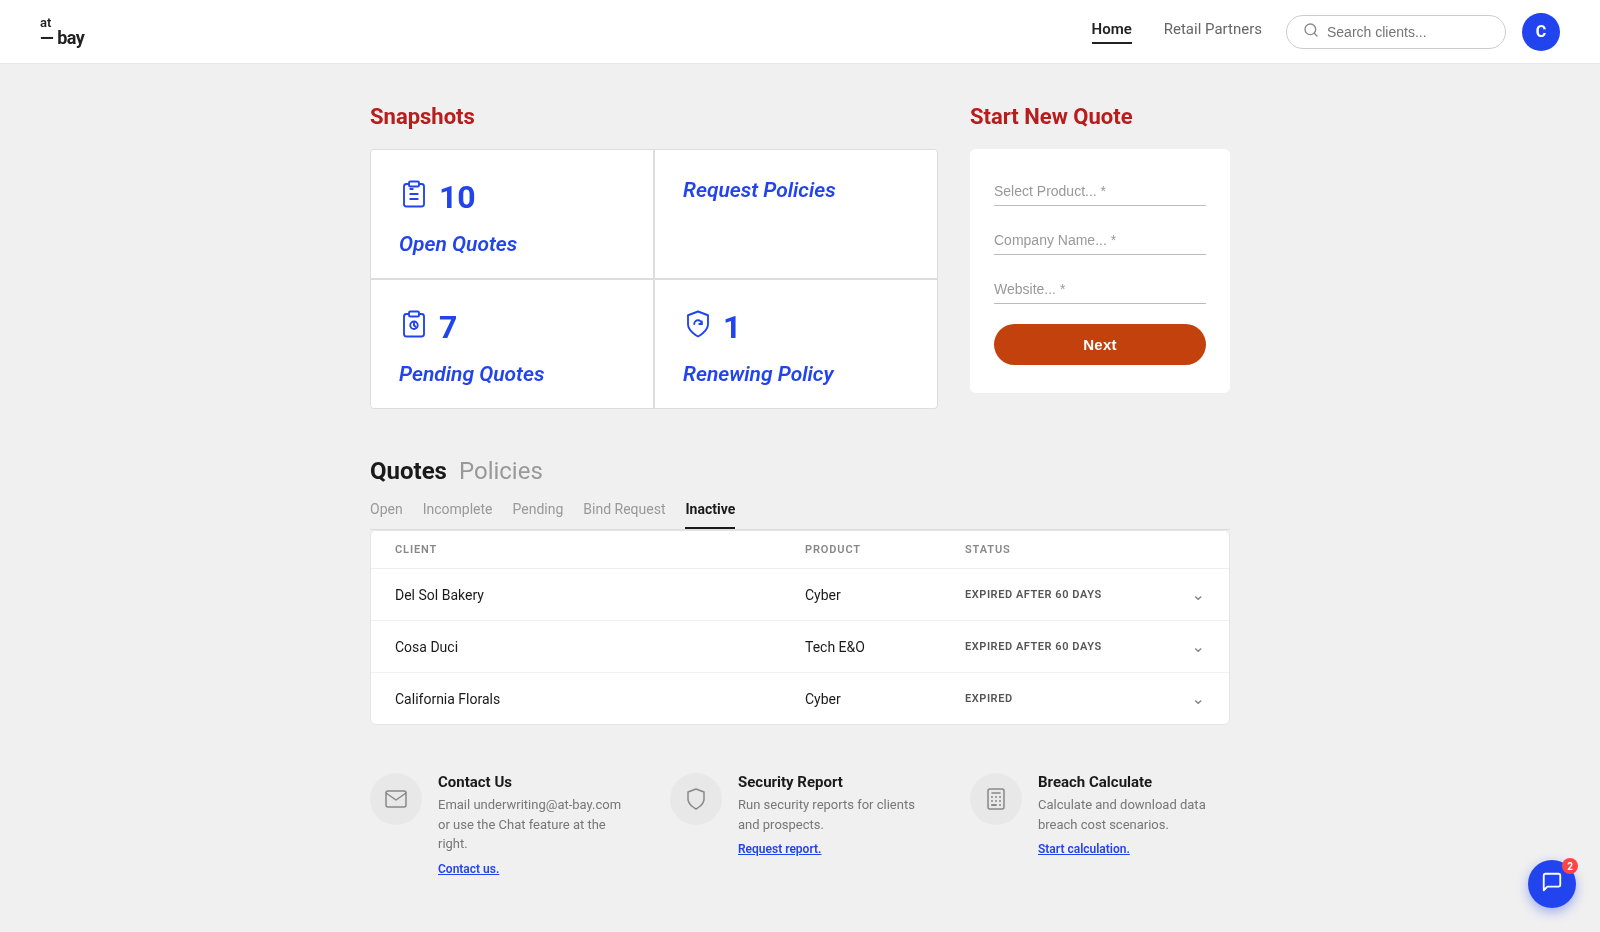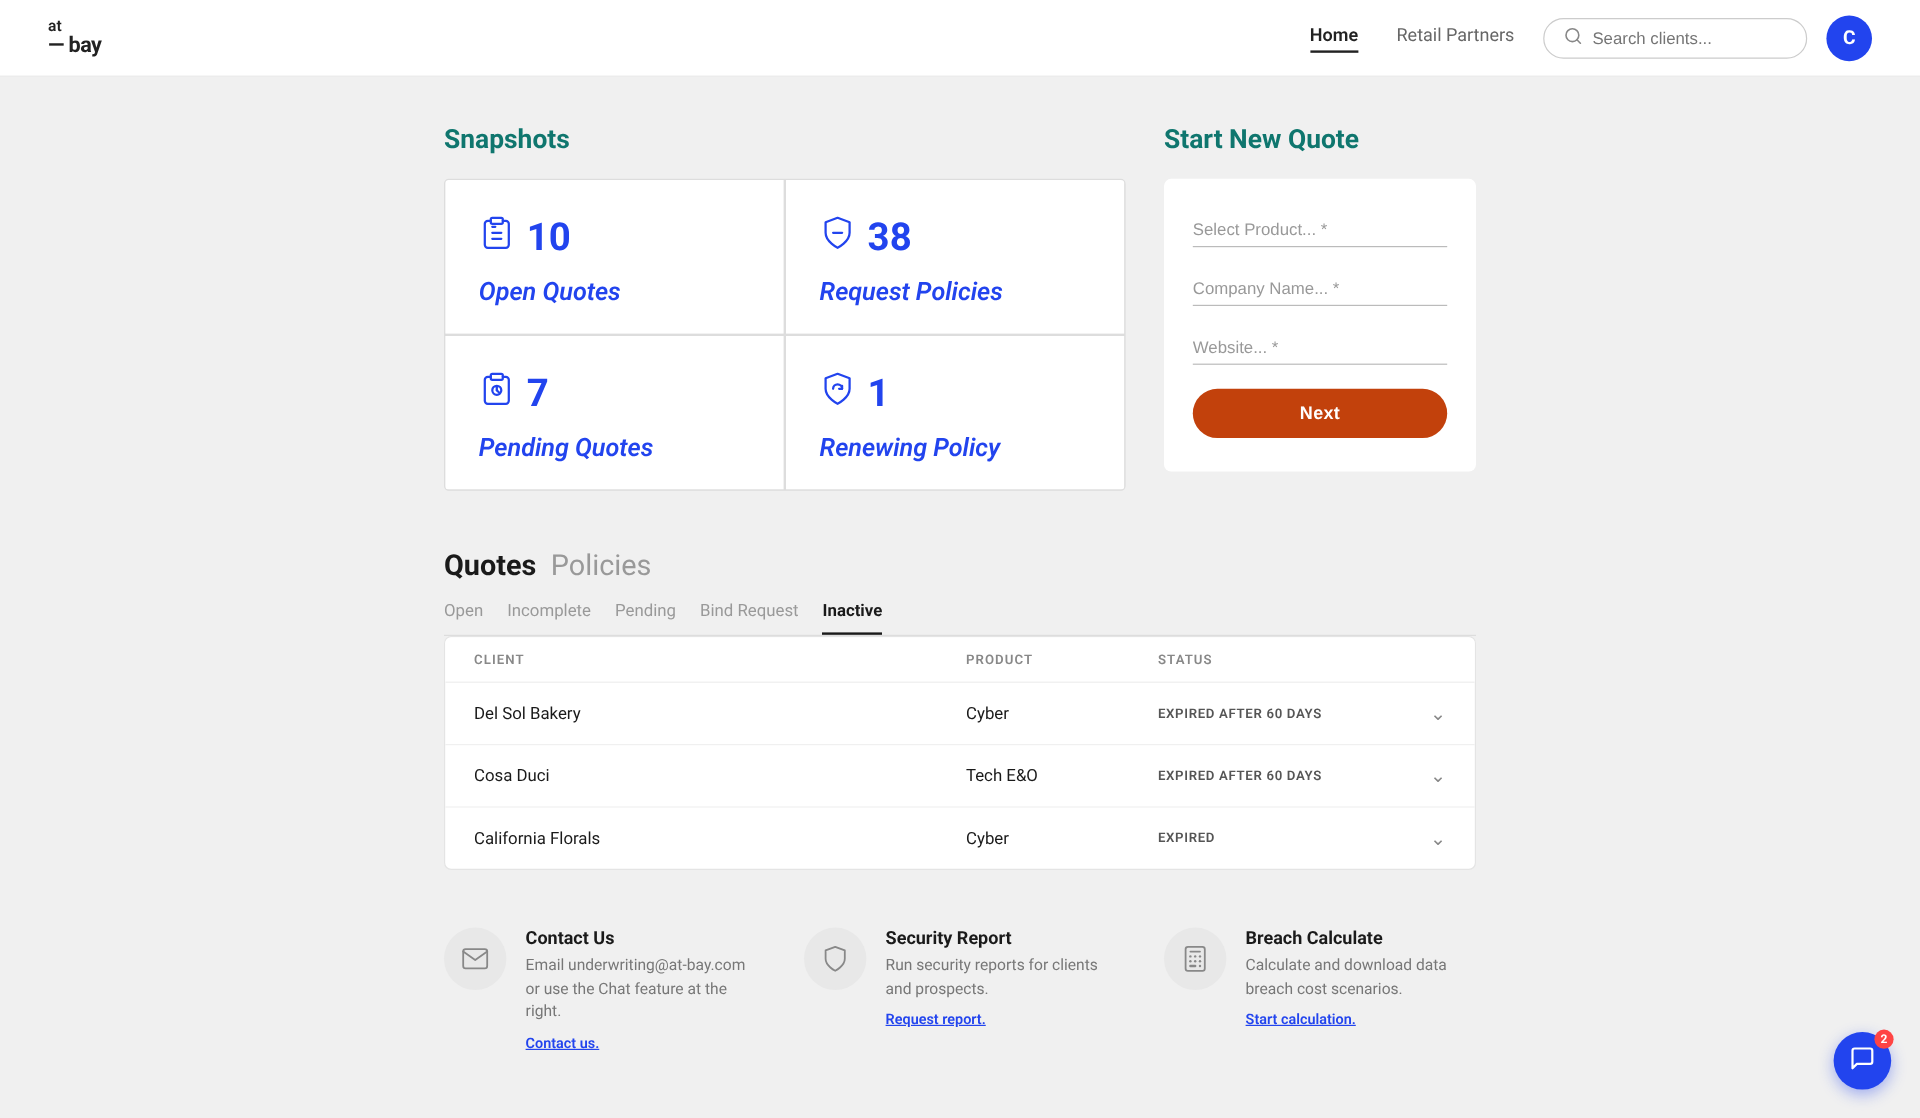--- a/index.html
+++ b/index.html
@@ -101,21 +101,21 @@
       display: flex;
       gap: 32px;
       margin-bottom: 48px;
     }
     .snapshots-section {
       flex: 1;
     }
     .section-title {
       font-size: 22px;
       font-weight: 700;
-      color: #0f766e;
+      color: #b91c1c;
       margin-bottom: 20px;
     }
     .snapshot-grid {
       display: grid;
       grid-template-columns: 1fr 1fr;
       gap: 2px;
       background: #ddd;
       border: 1px solid #ddd;
       border-radius: 4px;
       overflow: hidden;
@@ -396,29 +396,20 @@
                   <line x1="9" y1="16" x2="15" y2="16"></line>
                   <line x1="9" y1="8" x2="11" y2="8"></line>
               </svg>
             </span>
             <span class="snap-num">10</span>
           </div>
           <div class="snap-label">Open Quotes</div>
         </div>
 
         <div class="snapshot-card">
-          <div class="snapshot-icon-num">
-            <span class="snap-icon">
-              <svg width="30" height="30" viewBox="0 0 24 24" fill="none" stroke="#2244ee" stroke-width="1.5" stroke-linecap="round" stroke-linejoin="round">
-                <path d="M12 22s8-4 8-10V5l-8-3-8 3v7c0 6 8 10 8 10z"></path>
-                <line x1="9" y1="12" x2="15" y2="12"></line>
-              </svg>
-            </span>
-            <span class="snap-num">38</span>
-          </div>
           <div class="snap-label">Request Policies</div>
         </div>
 
         <div class="snapshot-card">
           <div class="snapshot-icon-num">
             <span class="snap-icon">
               <svg width="30" height="30" viewBox="0 0 24 24" fill="none" stroke="#2244ee" stroke-width="1.5" stroke-linecap="round" stroke-linejoin="round">
                 <rect x="8" y="2" width="8" height="4" rx="1" ry="1"></rect>
                 <path d="M16 4h2a2 2 0 0 1 2 2v14a2 2 0 0 1-2 2H6a2 2 0 0 1-2-2V6a2 2 0 0 1 2-2h2"></path>
                 <circle cx="12" cy="13" r="3"></circle>

